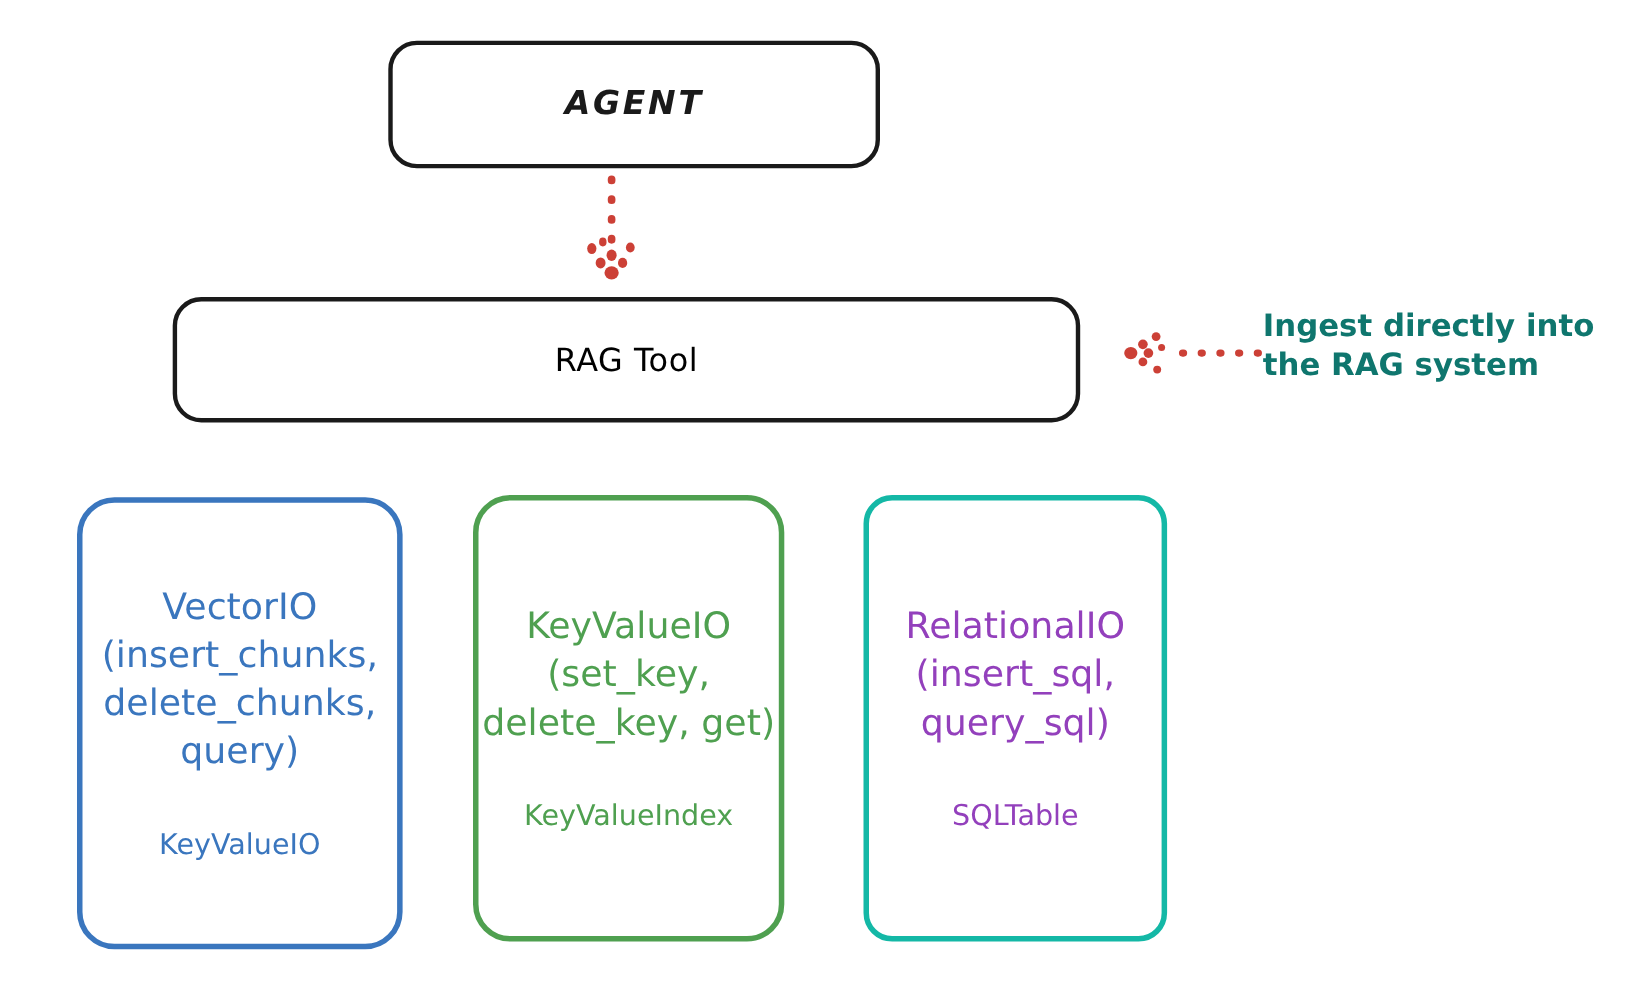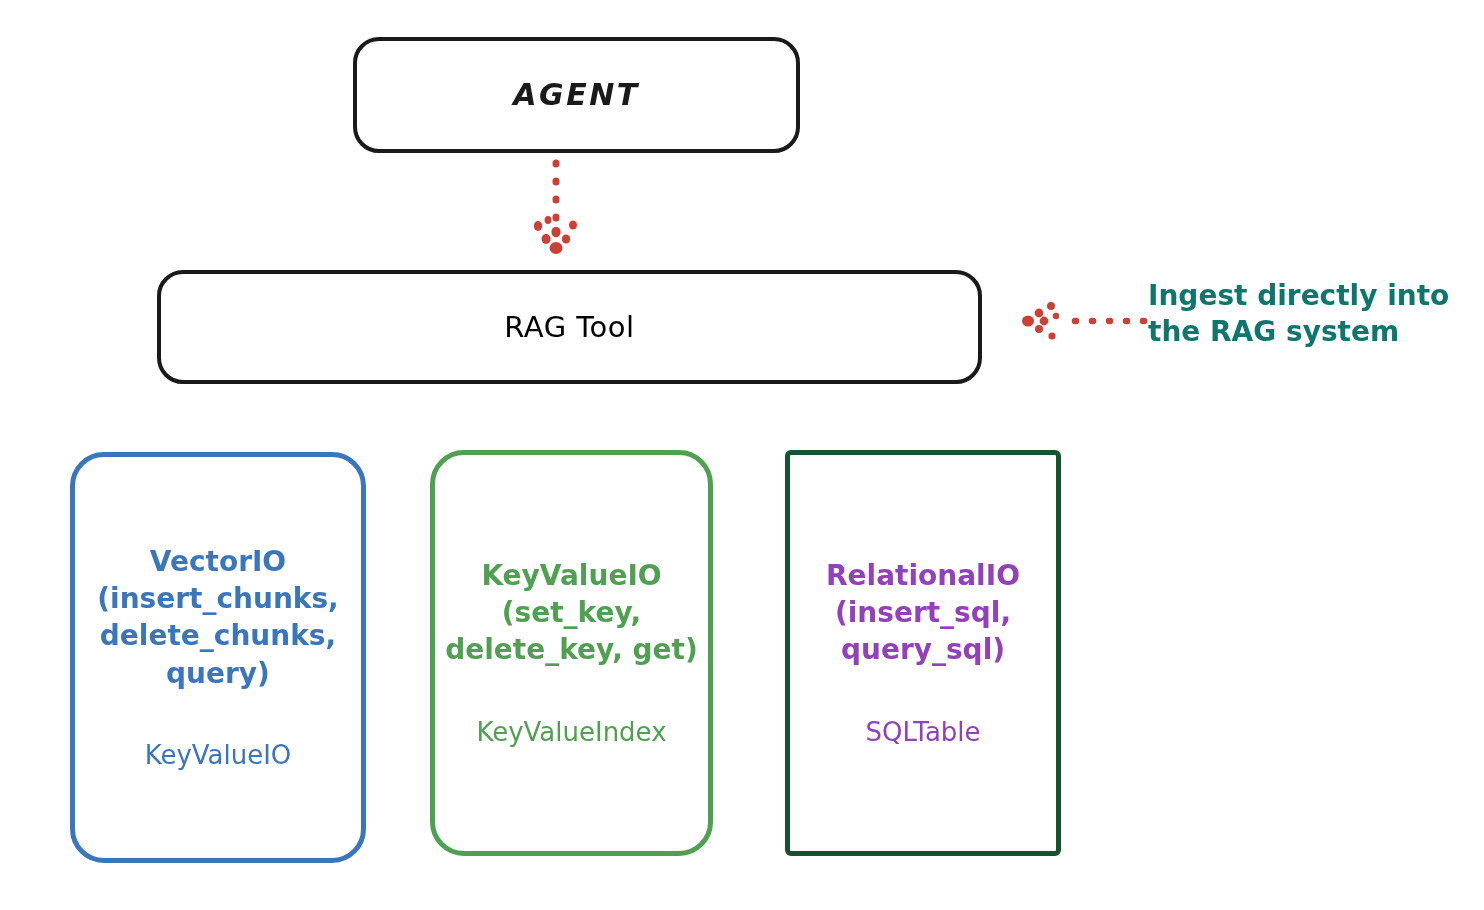--- a/index.html
+++ b/index.html
@@ -82,26 +82,26 @@
     height: 406px;
     border: 5px solid #4fa050;
     border-radius: 34px;
     text-align: center;
   }
   #relational-io-node {
     left: 785px;
     top: 450px;
     width: 276px;
     height: 406px;
-    border: 5px solid #14532d;
-    border-radius: 6px;
+    border: 5px solid #14b8a6;
+    border-radius: 26px;
   }
   .provider-api {
-    font-size: 28px;
-    font-weight: 700;
+    font-size: 33px;
+    font-weight: 400;
     line-height: 1.33;
     white-space: pre-line;
   }
   .provider-index {
     font-size: 26px;
     font-weight: 500;
     margin-top: 46px;
   }
   #vector-io-node .provider-api,
   #vector-io-node .provider-index { color: #3a76be; }

